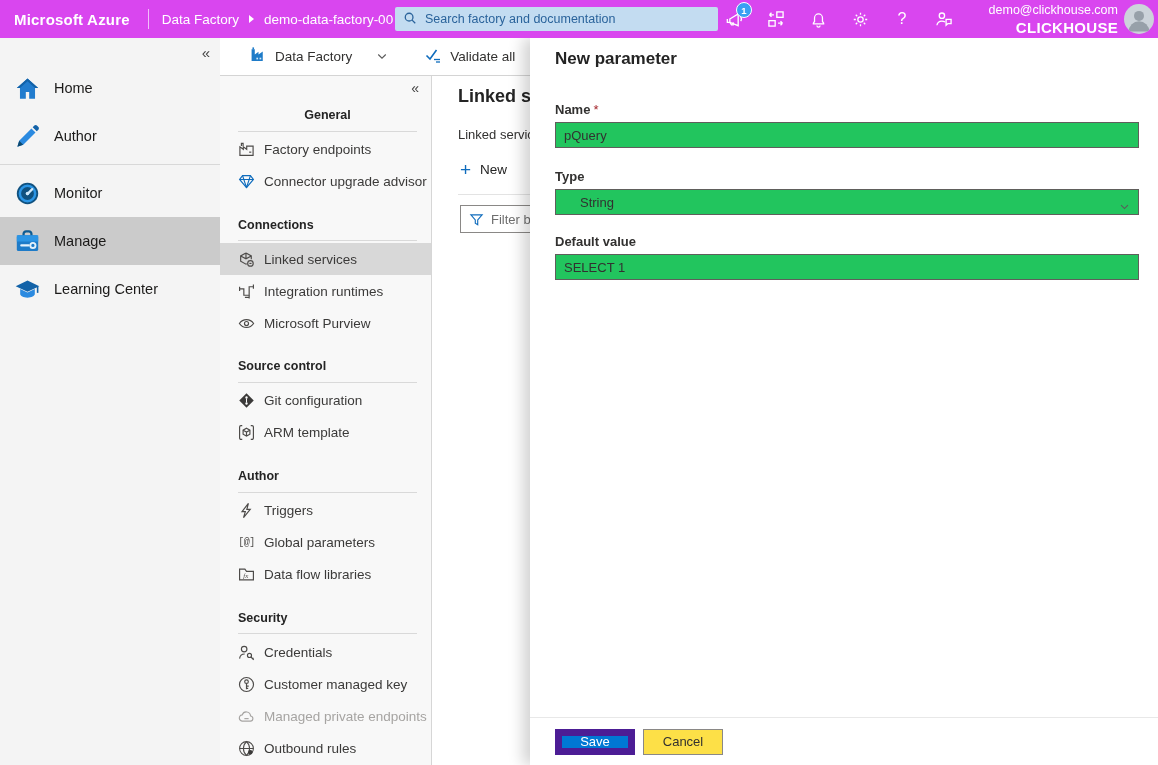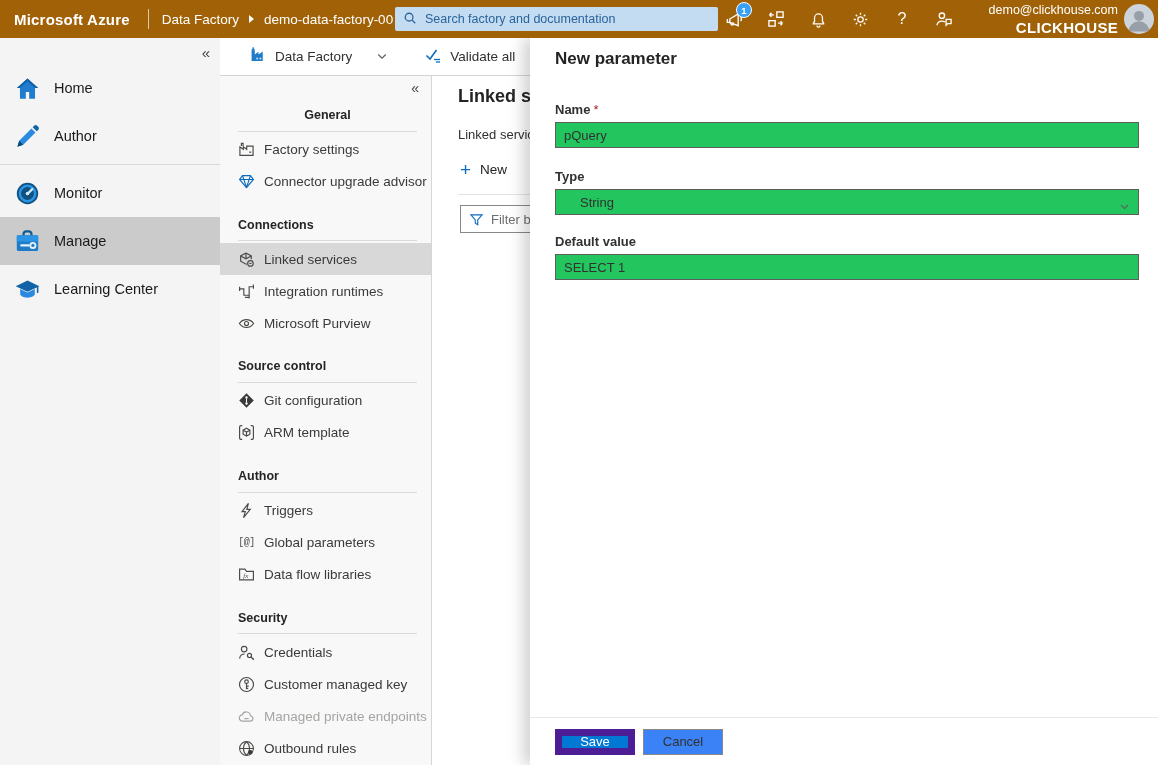--- a/index.html
+++ b/index.html
@@ -1,21 +1,21 @@
 <!DOCTYPE html>
 <html><head>
 <meta charset="utf-8">
 <style>
   * { margin:0; padding:0; box-sizing:border-box; }
   html,body { width:1158px; height:765px; overflow:hidden; }
   body { font-family:"Liberation Sans","DejaVu Sans",sans-serif; background:#fff; color:#242424; }
   .app { position:relative; width:1158px; height:765px; overflow:hidden; }
 
   
-  .topbar { position:absolute; left:0; top:0; width:100%; height:38px; background:#a16207; display:flex; align-items:center; color:#fff; z-index:50; }
+  .topbar { position:absolute; left:0; top:0; width:100%; height:38px; background:#d946ef; display:flex; align-items:center; color:#fff; z-index:50; }
   .brand { font-size:15px; font-weight:700; letter-spacing:.2px; padding:0 18px 0 14px; white-space:nowrap; }
   .tb-sep { width:1px; height:20px; background:rgba(255,255,255,.65); margin-right:13px; }
   .crumb { font-size:13.5px; white-space:nowrap; }
   .crumb-arrow { width:0; height:0; border-left:5px solid #fff; border-top:4px solid transparent; border-bottom:4px solid transparent; margin:0 10px; }
   .search { position:absolute; left:395px; top:7px; width:323px; height:24px; background:#c3dcf1; border:none; border-radius:2px; font-size:12.5px; color:#174f7e; padding:0 8px 0 30px; outline:none; font-family:inherit; }
   .search::placeholder { color:#2a639b; opacity:1; }
   .search-glyph { position:absolute; left:403px; top:11px; pointer-events:none; }
   .tb-icons { position:absolute; left:724px; top:0; height:38px; display:flex; align-items:center; gap:22px; }
   .tb-icon { position:relative; width:20px; height:20px; display:flex; align-items:center; justify-content:center; cursor:pointer; }
   .badge { position:absolute; top:-7px; right:-8px; min-width:16px; height:16px; border-radius:50%; background:#3aa0f3; border:1.5px solid #fff; color:#fff; font-size:9.5px; font-weight:700; display:flex; align-items:center; justify-content:center; }
@@ -77,21 +77,21 @@
   .f-name-label { margin-top:33px; }
   .f-type-label { margin-top:21px; }
   .f-default-label { margin-top:19px; }
   .text-input { display:block; margin-left:25px; width:584px; height:26px; border:1px solid #605e5c; font-size:13px; color:#323130; padding:0 8px; outline:none; background:#22c55e; font-family:inherit; }
   .select-wrap { position:relative; width:584px; margin-left:25px; }
   .select-wrap .text-input { margin-left:0; width:100%; padding-right:28px; cursor:pointer;padding-left:24px; }
   .sel-chev { position:absolute; right:9px; top:9px; pointer-events:none; }
   .ov-footer { position:absolute; left:0; right:0; bottom:0; height:48px; border-top:1px solid #e8e8e8; background:#fff; display:flex; align-items:center; padding-left:25px; gap:8px; }
   .btn { height:26px; min-width:80px; font-size:13px; display:flex; align-items:center; justify-content:center; cursor:pointer; font-family:inherit; }
   .btn-primary { background:#0078d4; color:#fff; border:7px solid #4c1d95;text-align:right; }
-  .btn-secondary { background:#3b82f6; color:#323130; border:1px solid #8a8886; }
+  .btn-secondary { background:#fde047; color:#323130; border:1px solid #8a8886; }
 </style>
 </head>
 <body>
 
 <div class="app">
 
   <div class="topbar">
     <div class="brand">Microsoft Azure</div>
     <div class="tb-sep"></div>
     <div class="crumb">Data Factory</div>
@@ -260,21 +260,21 @@
       <div class="sn-header first">General</div>
       <div class="sn-items">
         <div class="sn-item">
           <span class="sn-ico">
             <svg width="17" height="17" viewBox="0 0 16 16" fill="none" stroke="#4d4b49" stroke-width="1.1">
                 <path d="M1.8 13.5V5.5l3.2 2.3V5.5l3.2 2.3V4.8h6v8.7z"></path>
                 <path d="M3.2 4.8V2.2h1.6v2.6"></path>
                 <path d="M10.5 10.5h2"></path>
               </svg>
           </span>
-          <span class="sn-label">Factory settings</span>
+          <span class="sn-label">Factory endpoints</span>
         </div>
         <div class="sn-item">
           <span class="sn-ico">
             <svg width="17" height="17" viewBox="0 0 16 16" fill="none" stroke="#0f6cbd" stroke-width="1.1">
                 <path d="M4.3 2.5h7.4l2.8 3.6L8 13.8 1.5 6.1z"></path>
                 <path d="M1.5 6.1h13M4.3 2.5L8 13.8M11.7 2.5L8 13.8"></path>
               </svg>
           </span>
           <span class="sn-label">Connector upgrade advisor</span>
         </div>

